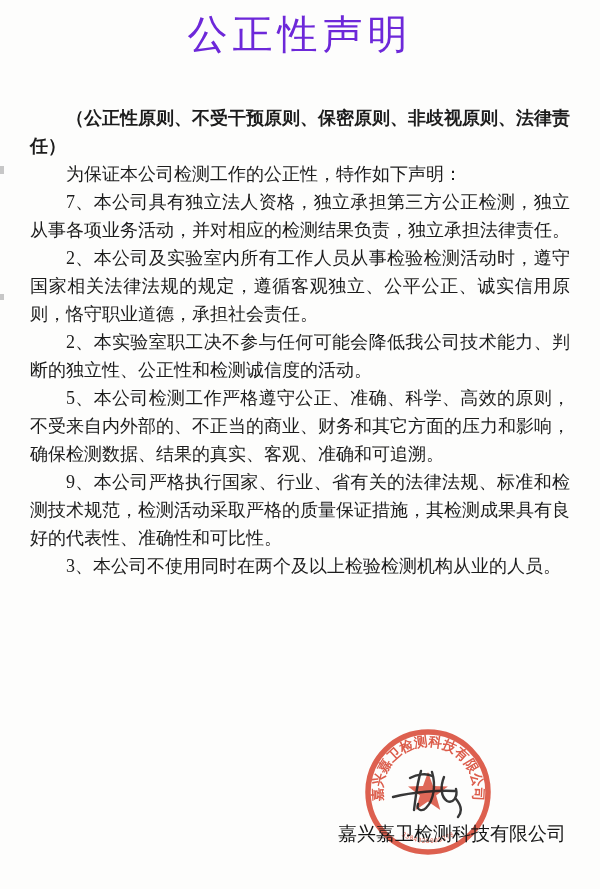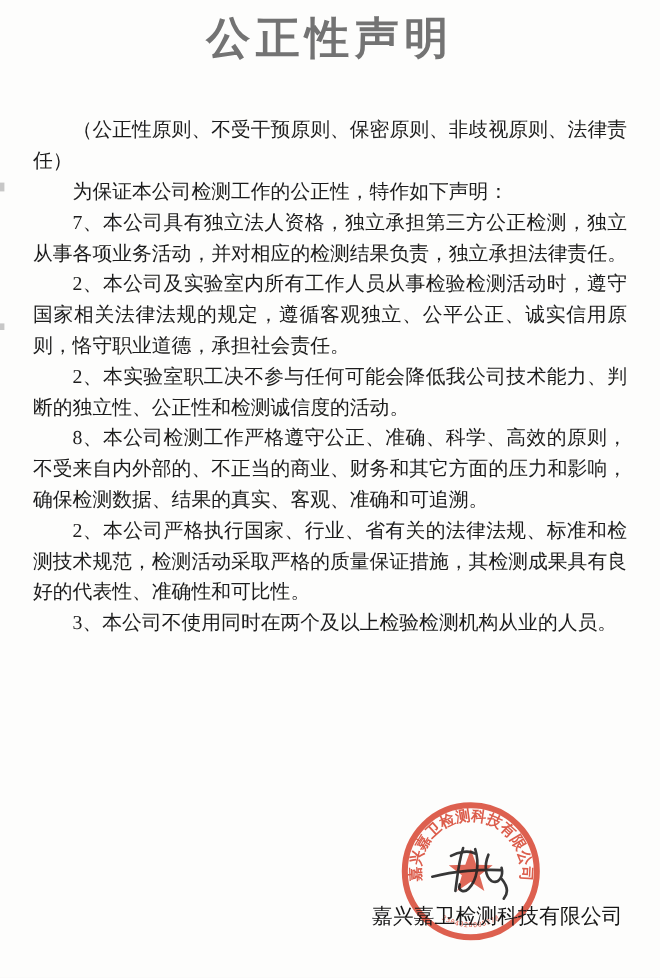--- a/index.html
+++ b/index.html
@@ -10,35 +10,35 @@
     background:#fdfdfc;
     color:#1c1c1c;
     font-family:"Liberation Serif","DejaVu Serif",serif;
     overflow:hidden;
   }
   .title {
     margin:0;
     padding-top:10px;
     text-align:center;
     font-size:40px;
-    font-weight:bold;
+    font-weight:normal;
     letter-spacing:5px;
-    color:#737373;
+    color:#6d28d9;
     line-height:1.25;
   }
   .content {
     position:absolute;
     top:104px; left:0; right:0;
     padding:0 30px;
     font-size:18px;
     line-height:28px;
     text-align:justify;
   }
   .para { margin:0; text-indent:2em; }
-  .principles { font-weight:normal; }
+  .principles { font-weight:bold; }
   .signature-block {
     position:absolute;
     left:338px; top:751px;
     width:250px;
     font-size:19px;
     line-height:33px;
     white-space:pre;
     color:#161616;
   }
   .sig-row { position:relative; }
@@ -69,22 +69,22 @@
 
   <h1 class="title">公正性声明</h1>
 
   <div class="content">
     <p class="para principles">（公正性原则、不受干预原则、保密原则、非歧视原则、法律责任）</p>
     <p class="para">为保证本公司检测工作的公正性，特作如下声明：</p>
     <div>
         <p class="para">7、本公司具有独立法人资格，独立承担第三方公正检测，独立从事各项业务活动，并对相应的检测结果负责，独立承担法律责任。</p>
         <p class="para">2、本公司及实验室内所有工作人员从事检验检测活动时，遵守国家相关法律法规的规定，遵循客观独立、公平公正、诚实信用原则，恪守职业道德，承担社会责任。</p>
         <p class="para">2、本实验室职工决不参与任何可能会降低我公司技术能力、判断的独立性、公正性和检测诚信度的活动。</p>
-        <p class="para">8、本公司检测工作严格遵守公正、准确、科学、高效的原则，不受来自内外部的、不正当的商业、财务和其它方面的压力和影响，确保检测数据、结果的真实、客观、准确和可追溯。</p>
-        <p class="para">2、本公司严格执行国家、行业、省有关的法律法规、标准和检测技术规范，检测活动采取严格的质量保证措施，其检测成果具有良好的代表性、准确性和可比性。</p>
+        <p class="para">5、本公司检测工作严格遵守公正、准确、科学、高效的原则，不受来自内外部的、不正当的商业、财务和其它方面的压力和影响，确保检测数据、结果的真实、客观、准确和可追溯。</p>
+        <p class="para">9、本公司严格执行国家、行业、省有关的法律法规、标准和检测技术规范，检测活动采取严格的质量保证措施，其检测成果具有良好的代表性、准确性和可比性。</p>
         <p class="para">3、本公司不使用同时在两个及以上检验检测机构从业的人员。</p>
       </div>
   </div>
 
   <svg class="stamp" viewBox="0 0 140 140" aria-hidden="true">
     <g stroke="#d8402c" fill="#d8402c">
       <circle cx="70" cy="70" r="60" fill="none" stroke-width="5.5" opacity="0.9"></circle>
       <polygon stroke="none" opacity="0.85" points="70,50 75,64.1 89.9,64.5 78.1,73.6 82.3,88 70,79.5 57.7,88 61.9,73.6 50,64.5 65,64.1"></polygon>
       <path id="arcTop" d="M26.77,85.73 A46,46 0 1 1 113.23,85.73" fill="none" stroke="none"></path>
       <path id="arcBottom" d="M37.22,109.07 A51,51 0 0 0 102.78,109.07" fill="none" stroke="none"></path>

